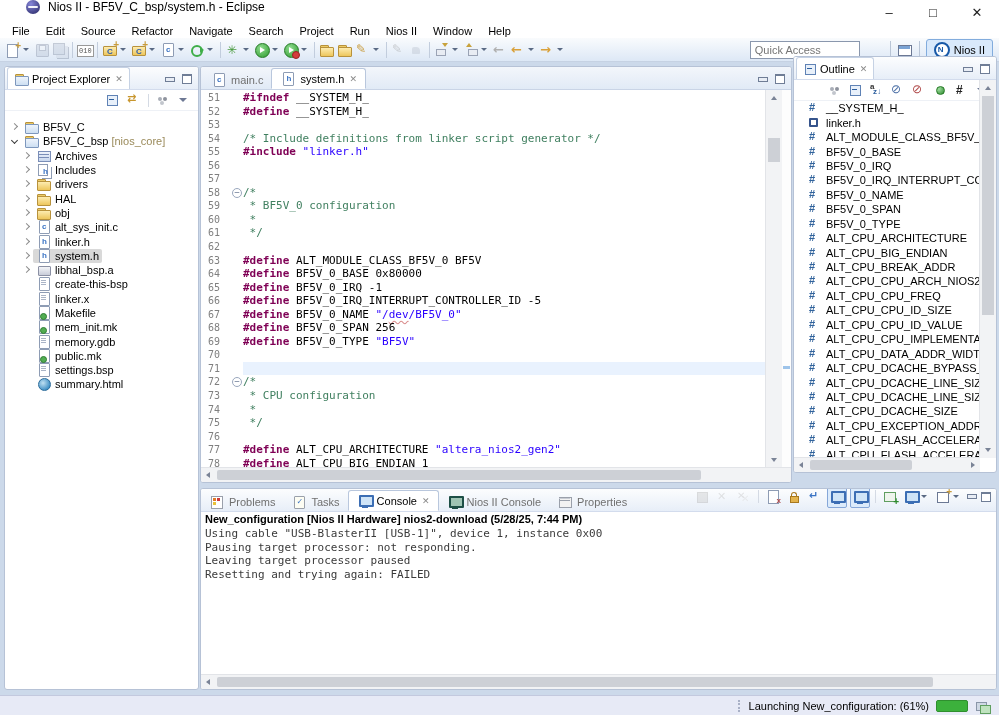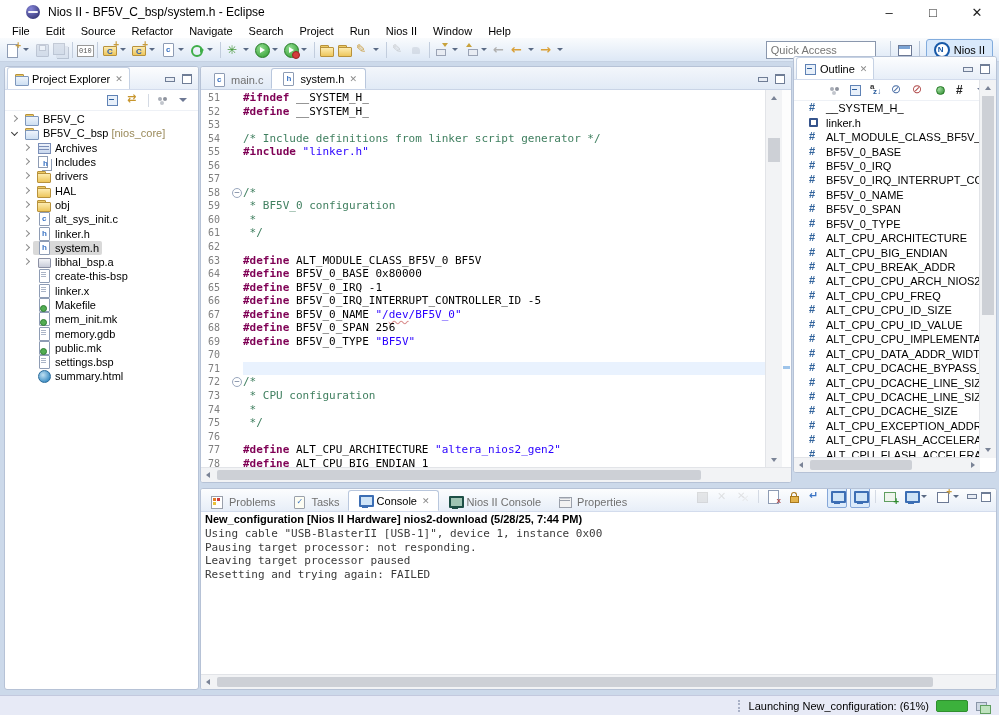--- a/index.html
+++ b/index.html
@@ -1,37 +1,37 @@
 <!DOCTYPE html>
 <html><head>
 <meta charset="utf-8">
 <style>
   html,body{margin:0;padding:0}
   #window{position:relative;width:999px;height:715px;background:#ccd9ea;font-family:"Liberation Sans",sans-serif;font-size:11px;color:#000;overflow:hidden}
 
   
-  .titlebar{position:absolute;left:0;top:0;right:0;height:24px;background:#fff;display:flex;align-items:center;padding-left:26px}
+  .titlebar{position:absolute;left:0;top:0;right:0;height:24px;background:#fff;display:flex;padding-left:26px}
   .ic-eclipse{width:14px;height:14px;border-radius:50%;background:radial-gradient(circle at 5px 4px,#8585d8,#23235f);position:relative;flex:none}
   .ic-eclipse::after{content:"";position:absolute;left:2px;top:6px;width:10px;height:2px;background:#fff;border-radius:1px;opacity:.92}
   .title-text{margin-left:8px;font-size:12px}
   .win-controls{margin-left:auto;display:flex;height:100%}
   .win-btn{width:44px;height:100%;display:flex;align-items:center;justify-content:center;color:#222;font-size:13px}
 
   
   .menubar{position:absolute;left:0;top:24px;right:0;height:14px;background:#fff;display:flex;align-items:center;padding-left:4px}
   .menu-item{padding:0 8px;height:100%;display:flex;align-items:center;font-size:11px}
 
   
   .toolbar{position:absolute;left:0;top:38px;right:0;height:23px;background:linear-gradient(#f9fbfd,#dde8f6);border-bottom:1px solid #c6d2e3;display:flex;align-items:center;padding:0 4px}
   .tb-sep{width:1px;height:16px;background:#c2cddd;margin:0 3px;flex:none}
   .tb-btn{display:flex;align-items:center;height:21px;padding:0 1px;flex:none}
   .dd-arrow{width:0;height:0;border-left:3px solid transparent;border-right:3px solid transparent;border-top:3px solid #5a6a84;margin:0 3px 0 2px;flex:none}
   .dis{opacity:.4}
   .spacer{flex:1}
-  .quick-access{width:100px;height:16px;border:1px solid #8a97ad;background:#fff;font-size:11px;color:#444;padding:0 4px;margin-right:8px;font-family:"Liberation Sans",sans-serif}
+  .quick-access{width:100px;height:16px;border:1px solid #8a97ad;background:#fff;font-size:11px;color:#444;padding:0 4px;margin-right:24px;font-family:"Liberation Sans",sans-serif}
   .persp-sep{width:1px;height:18px;background:#b9c5d6;margin:0 6px}
   .nios-btn{display:flex;align-items:center;gap:4px;background:#d9e9fb;border:1px solid #82acdd;border-radius:3px;height:19px;padding:0 7px;font-size:11px;margin-right:2px}
   .ic-nios{width:12px;height:12px;border-radius:50%;border:2px solid #1758a7;background:#fff;position:relative;flex:none}
   .ic-nios::before{content:"N";position:absolute;left:2px;top:1px;font:bold 8px "Liberation Sans";color:#1758a7}
 
   
   .icn{display:inline-block;width:16px;height:16px;position:relative;flex:none}
   .ic-folder::before{content:"";position:absolute;left:1px;top:3px;width:7px;height:3px;background:#eccb66;border:1px solid #b8923c;border-radius:1px 1px 0 0}
   .ic-folder::after{content:"";position:absolute;left:1px;top:5px;width:12px;height:8px;background:linear-gradient(#fdecb0,#edc65c);border:1px solid #b8923c;border-radius:1px}
   .ic-proj::after{background:linear-gradient(#eef4fc,#cddff2);border-color:#7d97bd}
@@ -120,21 +120,21 @@
   .hdr-btns{margin-left:auto;display:flex;gap:6px;align-items:center;padding:0 6px 5px 0}
   .btn-min{width:11px;height:9px;position:relative}
   .btn-min::before{content:"";position:absolute;left:1px;top:2px;width:8px;height:3px;border:1px solid #6f7d96;background:#e8edf5}
   .btn-max{width:11px;height:10px;position:relative}
   .btn-max::before{content:"";position:absolute;left:1px;top:0;width:8px;height:7px;border:1px solid #6f7d96;border-top-width:2px;background:#fff}
 
   .ptoolbar{height:20px;display:flex;align-items:center;justify-content:flex-end;gap:3px;padding:0 5px;border-bottom:1px solid #eef1f6}
   .ptb-sep{width:1px;height:13px;background:#d4dae4;margin:0 2px}
 
   
-  .tree{position:absolute;left:0;right:0;top:43px;bottom:0;overflow:hidden;padding-top:2px}
+  .tree{position:absolute;left:0;right:0;top:43px;bottom:0;overflow:hidden;padding-top:10px}
   .tree-row{display:flex;align-items:center;height:14.3px;padding-left:5px;white-space:nowrap}
   .tree-row .selbg{display:flex;align-items:center;gap:3px;padding:0 3px;border-radius:2px;height:14px}
   .tree-row.sel .selbg{background:#d9d9d9}
   .tree-row .suffix{color:#9a8a5a}
   .twistie{width:10px;height:10px;position:relative;flex:none;margin-right:1px}
   .twistie.c::before{content:"";position:absolute;left:2px;top:2px;width:4px;height:4px;border-right:1px solid #8c8c8c;border-top:1px solid #8c8c8c;transform:rotate(45deg)}
   .twistie.e::before{content:"";position:absolute;left:2px;top:2px;width:4px;height:4px;border-right:1.5px solid #3a3a3a;border-top:1.5px solid #3a3a3a;transform:rotate(135deg)}
   .ind1{margin-left:12px}
 
   

